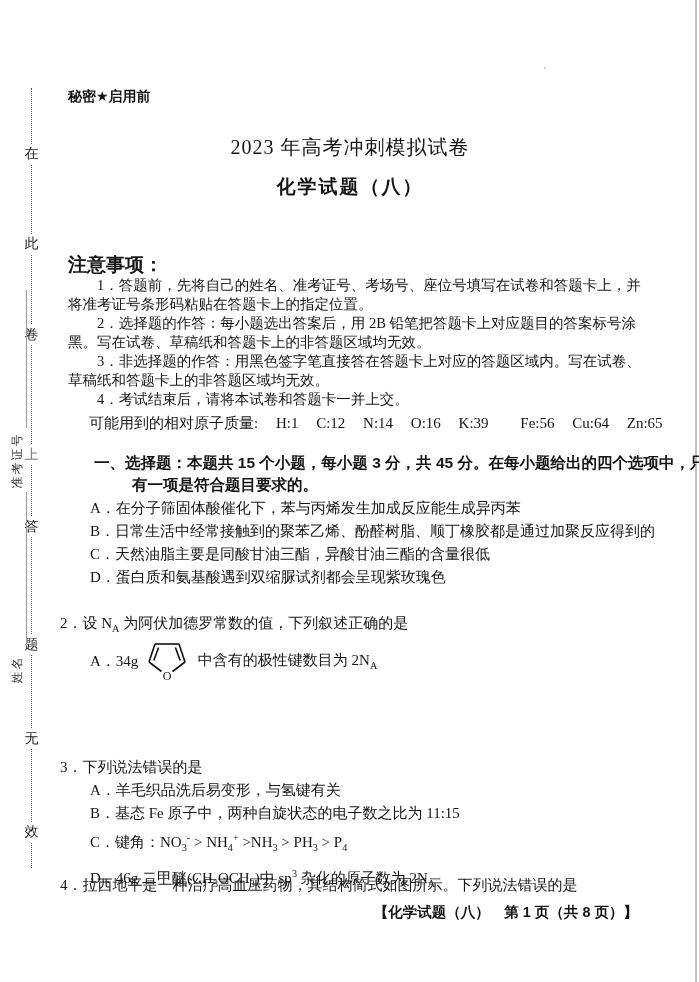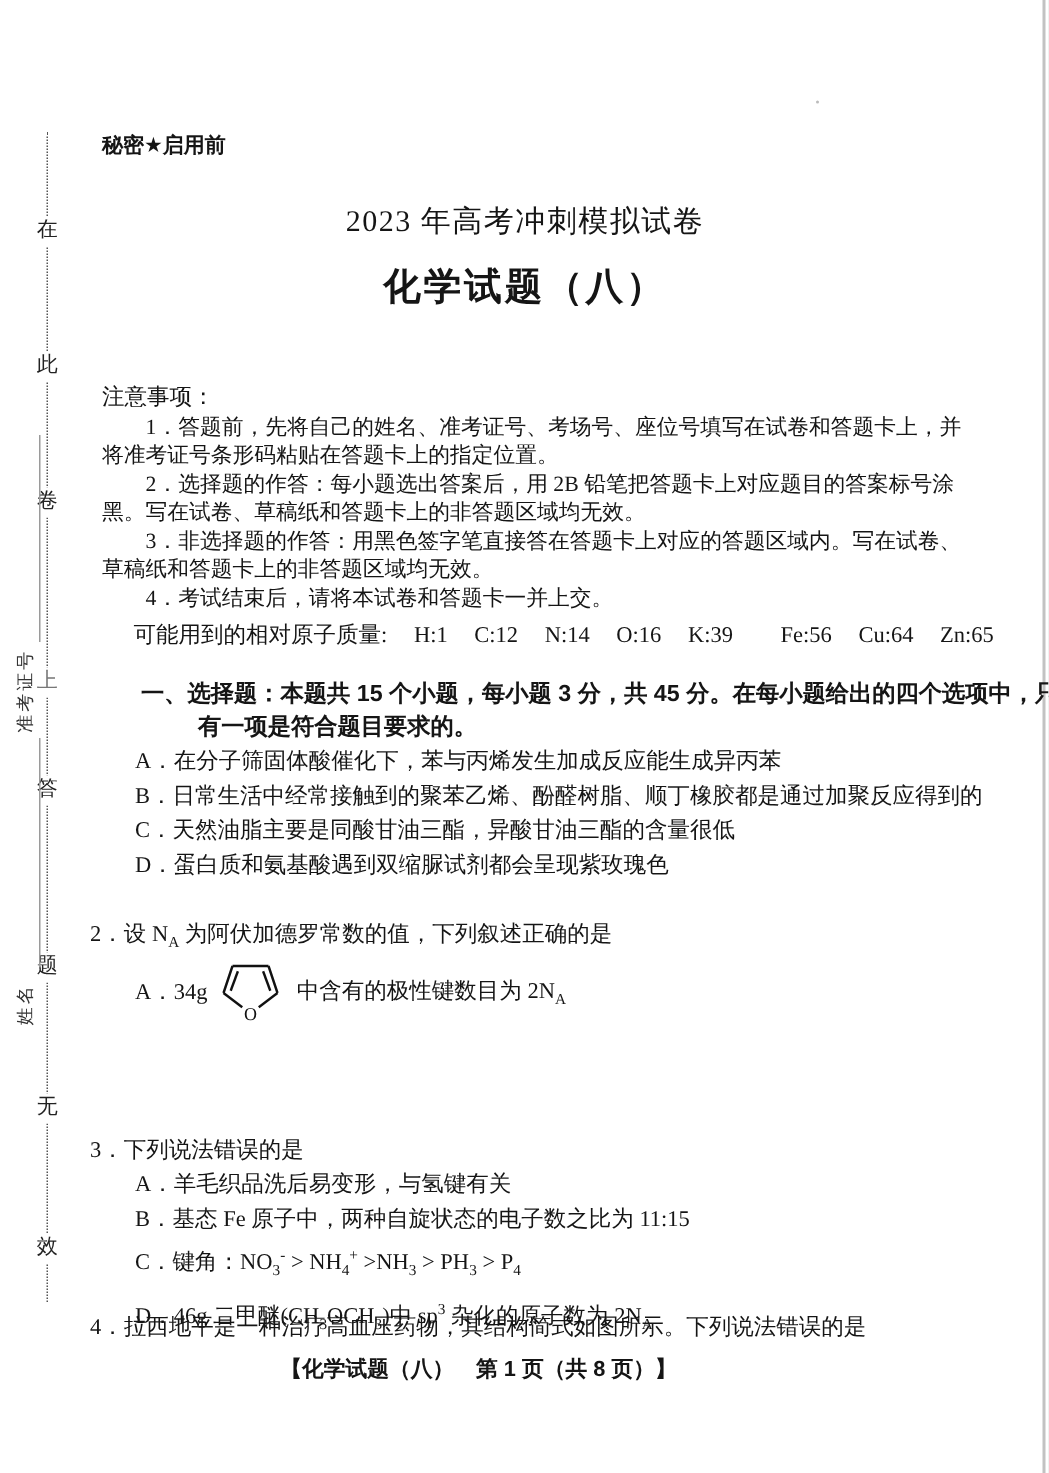--- a/index.html
+++ b/index.html
@@ -24,26 +24,26 @@
   .fill-line{position:absolute;left:26px;width:0;border-left:1px solid #9a9a9a;}
   .rot-label{
     position:absolute;color:#333;font-size:12px;letter-spacing:2px;
     transform:rotate(-90deg);transform-origin:center center;
     text-align:center;white-space:nowrap;
   }
 
   
   .classification{position:absolute;left:68px;top:88px;font-family:"Liberation Sans","DejaVu Sans",sans-serif;font-weight:bold;font-size:14px;}
   .title{position:absolute;left:54px;top:134px;width:592px;text-align:center;font-size:20px;letter-spacing:1px;}
-  .subtitle{position:absolute;left:54px;top:174px;width:592px;text-align:center;font-family:"Liberation Sans","DejaVu Sans",sans-serif;font-weight:bold;font-size:25px;letter-spacing:2px;}
+  .subtitle{position:absolute;left:54px;top:174px;width:592px;text-align:center;font-family:"Liberation Sans","DejaVu Sans",sans-serif;font-weight:bold;font-size:19px;letter-spacing:2px;}
   .paper-info{position:absolute;left:68px;top:224px;font-size:15px;}
 
   
   .notice{position:absolute;left:68px;top:255px;width:583px;font-size:14.5px;line-height:19px;}
-  .notice-heading{font-family:"Liberation Sans","DejaVu Sans",sans-serif;font-weight:normal;font-size:15px;margin:0 0 2px 0;}
+  .notice-heading{font-family:"Liberation Sans","DejaVu Sans",sans-serif;font-weight:bold;font-size:19px;margin:0 0 2px 0;}
   .notice-item{margin:0;text-indent:2em;}
 
   
   .atomic{position:absolute;left:68px;top:414px;font-size:15px;}
   .atomic .lbl{margin-left:1.4em;}
   .atomic .val{margin-left:14px;}
   .atomic .val.gap{margin-left:28px;}
 
   
   .section-head{position:absolute;left:68px;top:452px;font-family:"Liberation Sans","DejaVu Sans",sans-serif;font-weight:bold;font-size:15.5px;line-height:22px;white-space:nowrap;margin-left:26px;}
@@ -55,21 +55,21 @@
   .q-opts{margin-left:30px;}
   .q-opt{line-height:23px;white-space:nowrap;}
   #q2 .q-opt{line-height:24px;}
   #q3 .q-opt{line-height:23px;}
   .opt-flex{display:flex;align-items:center;height:42px;margin-left:30px;white-space:nowrap;}
   .opt-flex .seg{white-space:pre;}
   sub{font-size:0.68em;}
   sup{font-size:0.68em;}
   .struct{margin:0 4px;}
 
-  .footer{position:absolute;left:0;top:903px;width:638px;text-align:center;font-family:"Liberation Sans","DejaVu Sans",sans-serif;font-weight:bold;font-size:14.5px;}
+  .footer{position:absolute;left:0;top:903px;width:638px;text-align:right;font-family:"Liberation Sans","DejaVu Sans",sans-serif;font-weight:bold;font-size:14.5px;}
   .speck{position:absolute;left:544px;top:67px;width:2px;height:2px;background:#bbb;border-radius:50%;}
 </style>
 </head>
 <body>
 
 <div id="page">
 
   <div class="seal-dotted"></div>
   <span class="seal-char" style="top:144px">在</span>
   <span class="seal-char" style="top:234px">此</span>

